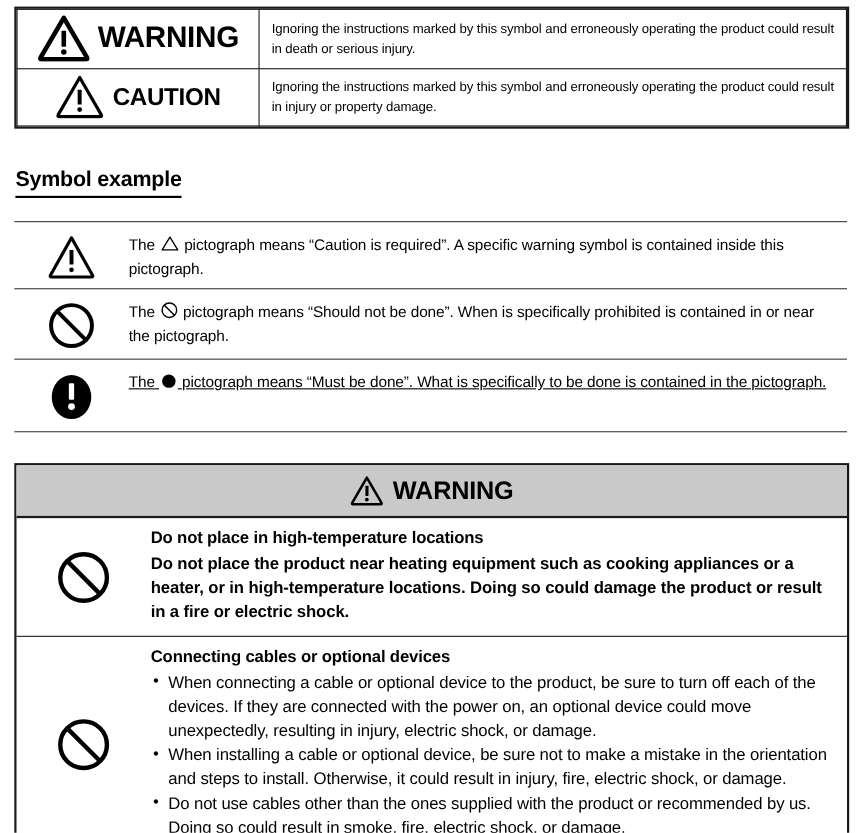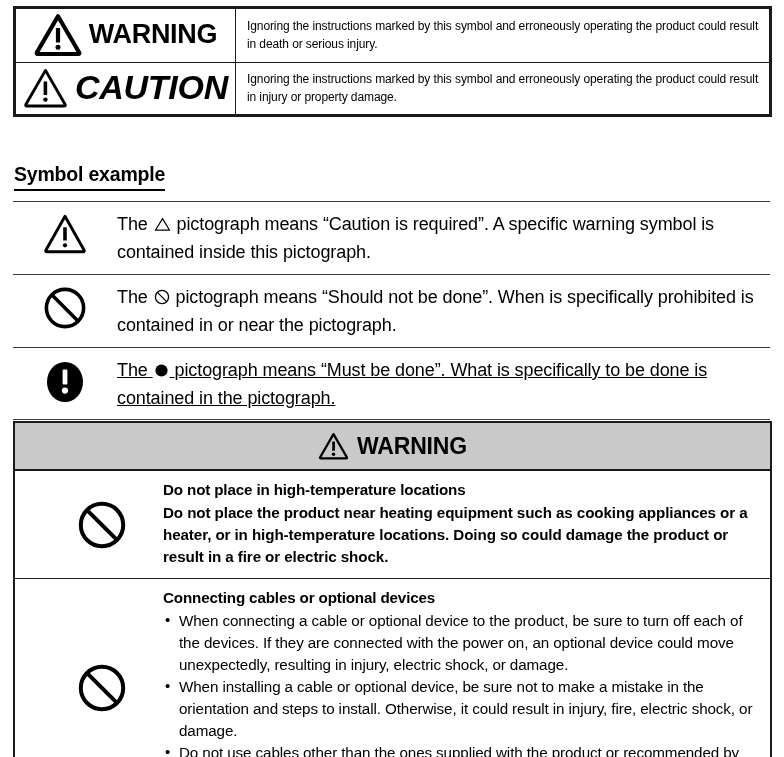--- a/index.html
+++ b/index.html
@@ -59,36 +59,34 @@
     align-items: center;
     justify-content: center;
     gap: 7px;
   }
   .label-word {
     font-size: 27px;
     font-weight: bold;
     letter-spacing: -0.3px;
   }
   .label-word.caution {
-    font-size: 34px;
-    font-style: italic;
+    font-size: 22px;
   }
 
   
   .section-heading {
     position: absolute;
     left: 14px;
     top: 152px;
     font-size: 19.5px;
     font-weight: bold;
     letter-spacing: -0.2px;
     padding-bottom: 3px;
     border-bottom: 2.5px solid #000;
     display: inline-block;
-    margin-top: 11px;
   }
 
   
   .sym-table {
     position: absolute;
     left: 13px;
     top: 201px;
     width: 757px;
   }
   .sym-row {
@@ -106,21 +104,21 @@
   .sym-icon-cell {
     width: 104px;
     flex: 0 0 104px;
     display: flex;
     align-items: center;
     justify-content: center;
     padding-top: 2px;
   }
   .sym-text-cell {
     flex: 1 1 auto;
-    font-size: 18px;
+    font-size: 14px;
     line-height: 1.44;
     padding-right: 14px;
     padding-top: 1px;
     letter-spacing: -0.1px;
   }
 
   
   .warn-box {
     position: absolute;
     left: 13px;
@@ -141,21 +139,20 @@
   .warn-banner-word {
     font-size: 23px;
     font-weight: bold;
     letter-spacing: -0.2px;
   }
   .warn-entry {
     display: flex;
     align-items: flex-start;
     border-bottom: 1.6px solid #1a1a1a;
     box-sizing: border-box;
-    padding-left: 26px;
   }
   .warn-entry:last-child {
     border-bottom: none;
   }
   .warn-icon-cell {
     width: 122px;
     flex: 0 0 122px;
     display: flex;
     align-items: center;
     justify-content: center;

